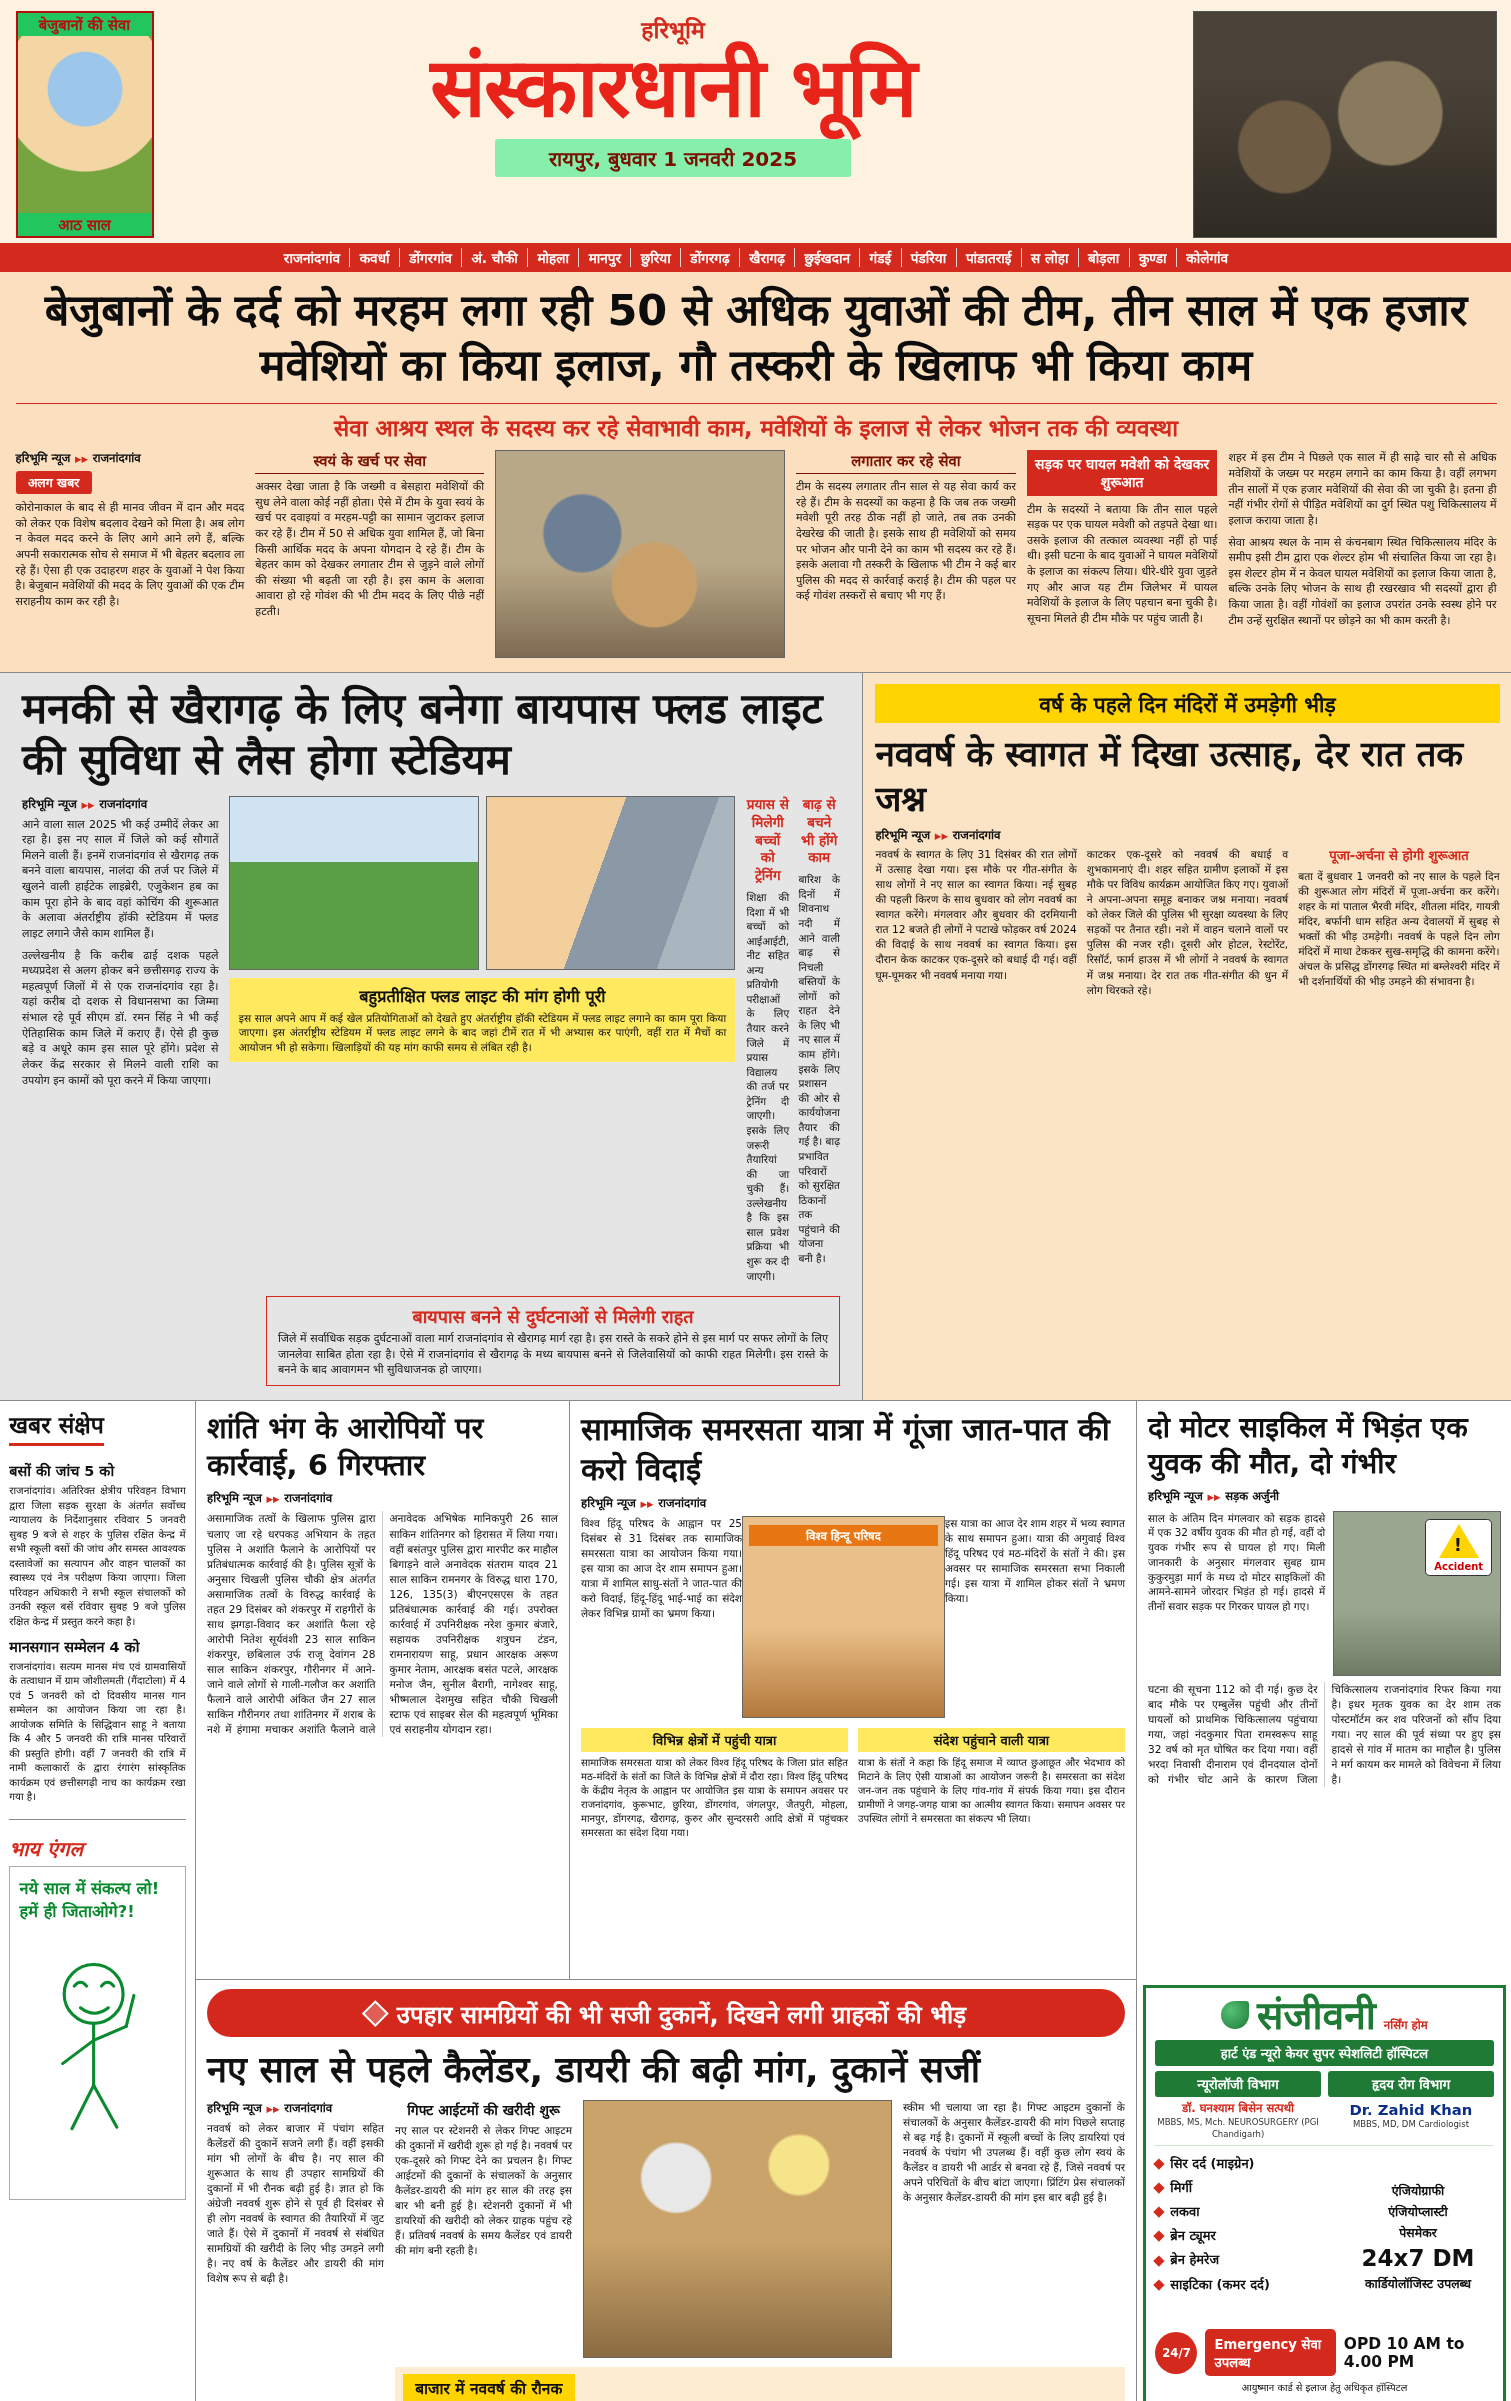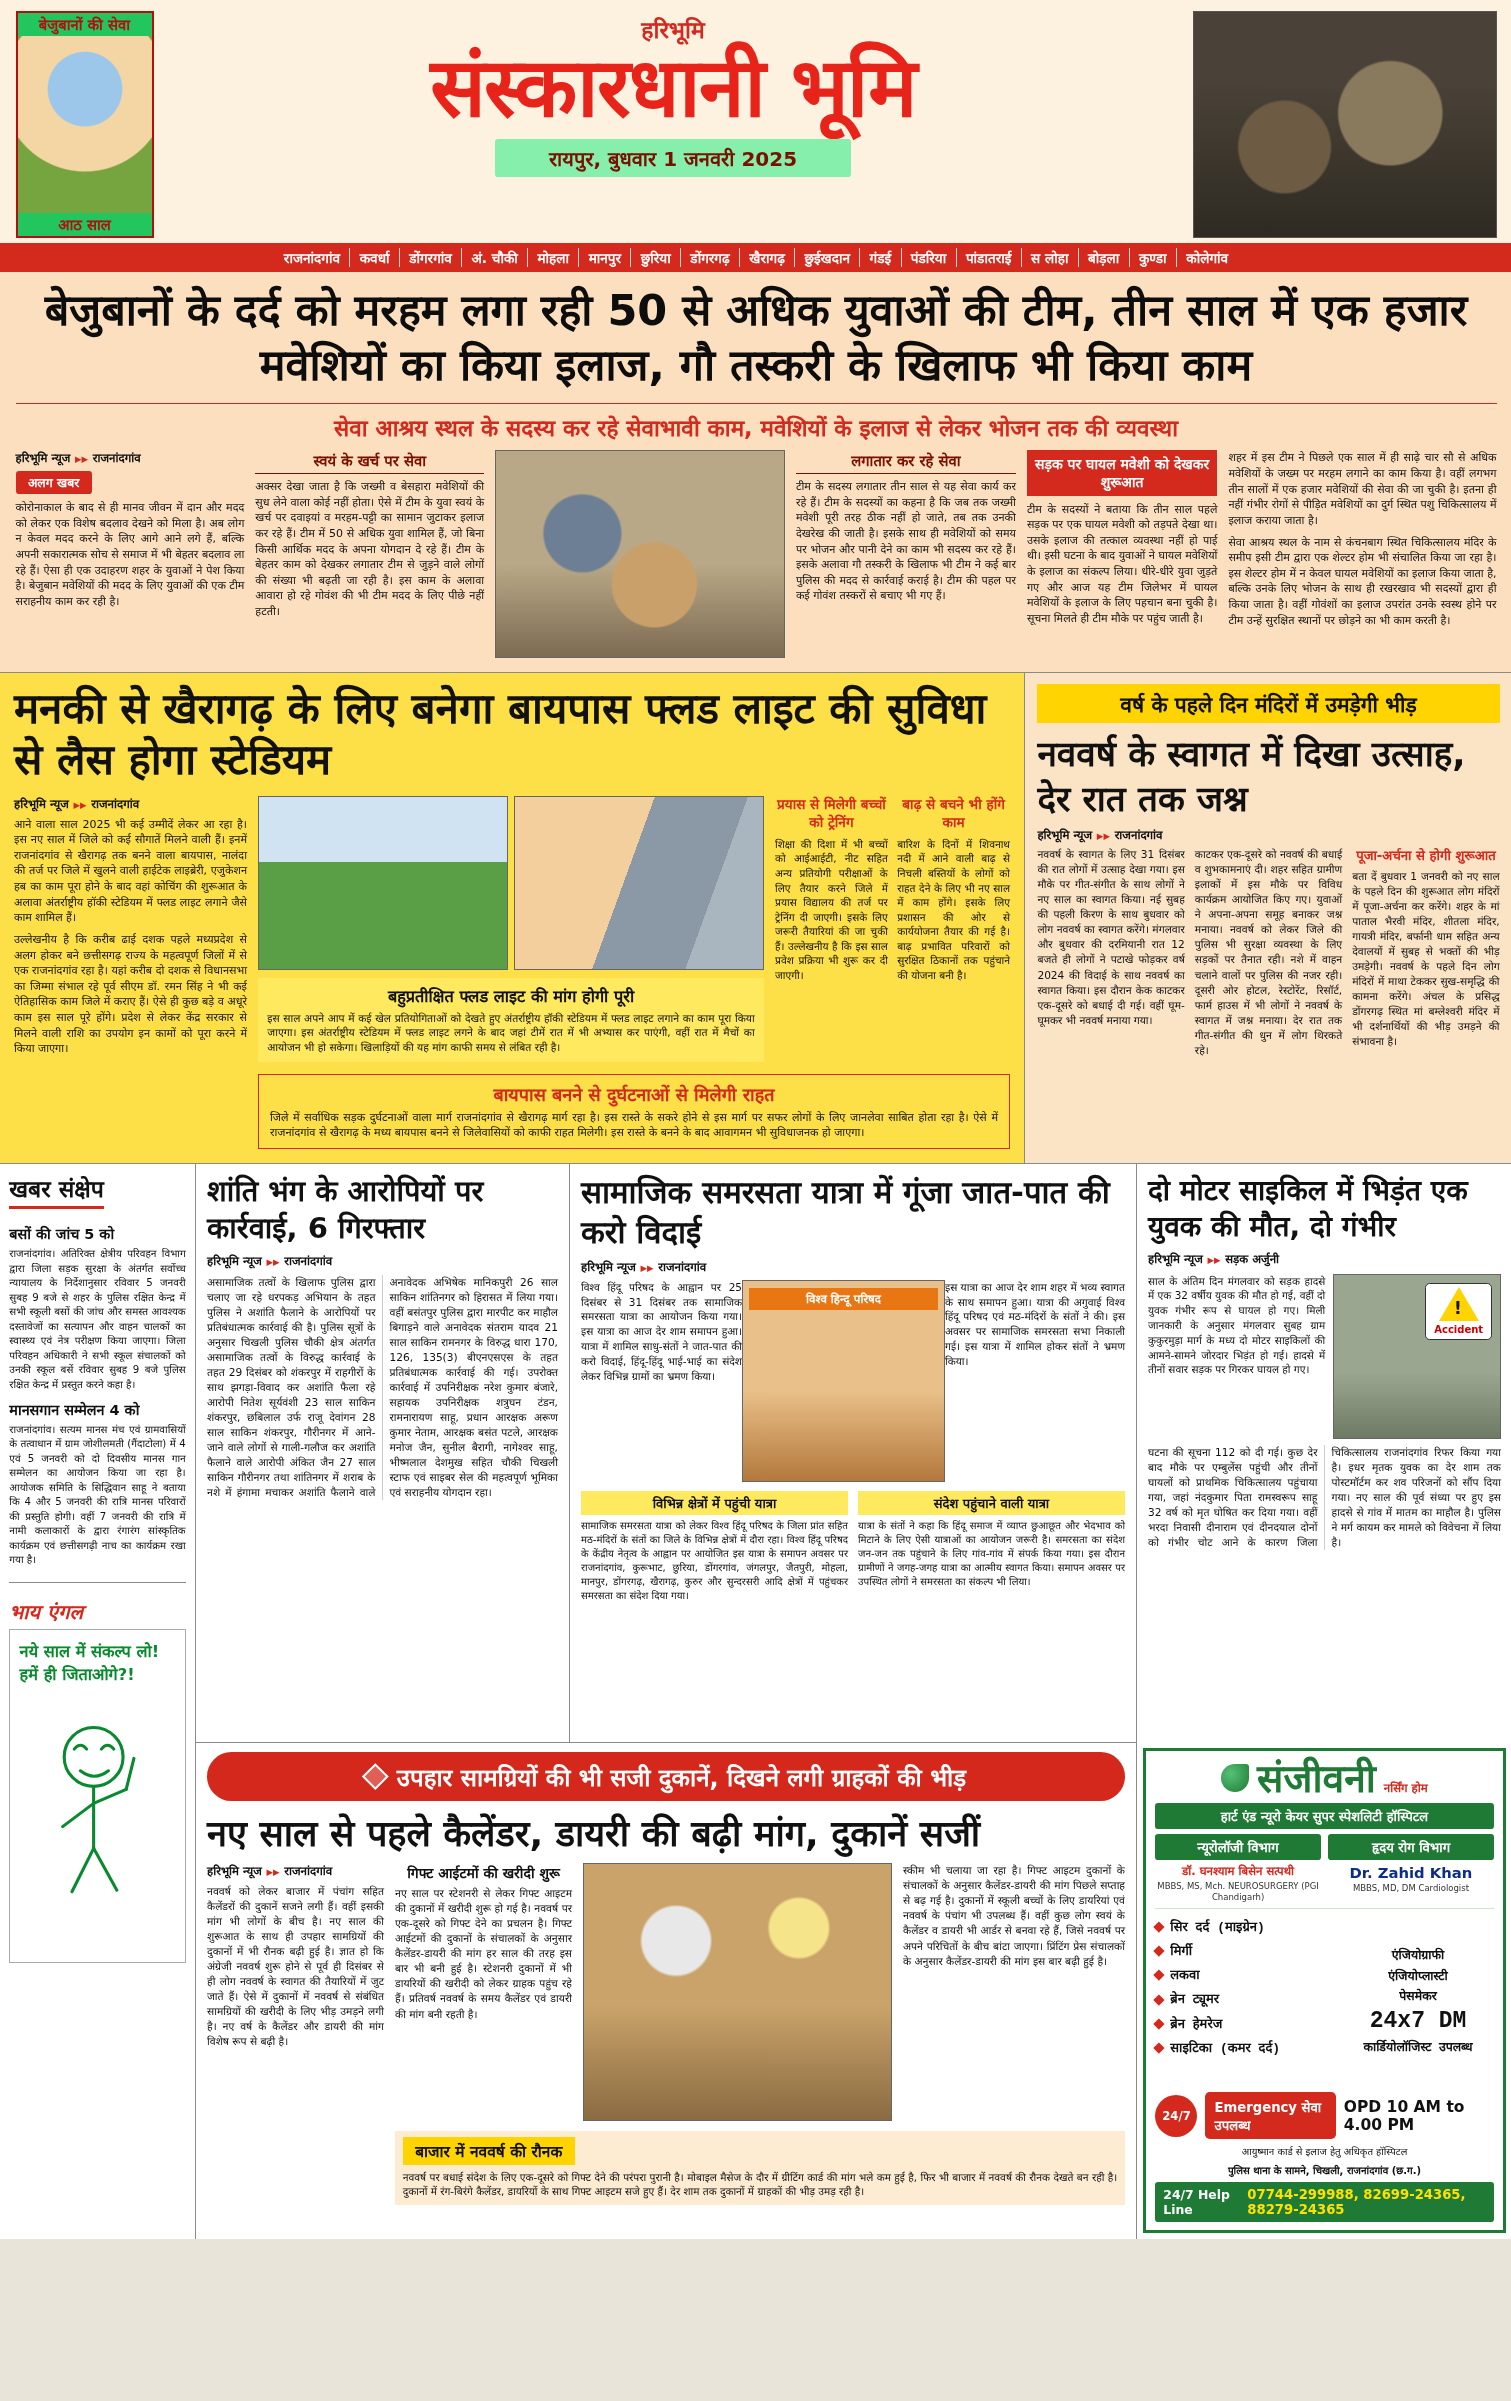--- a/index.html
+++ b/index.html
@@ -44,21 +44,21 @@
   .redbox-head{background:#d42a1e;color:#fff;font-weight:800;font-size:14px;text-align:center;padding:4.7px 6.2px;margin-bottom:5.4px;line-height:1.3;}
   .photo{border:0.8px solid #666;}
   .lead-photo{width:295px;height:208px;background:
      radial-gradient(circle at 55% 65%,#caa06a 0 20%,transparent 21%),
      radial-gradient(circle at 30% 40%,#6d7f95 0 16%,transparent 17%),
      linear-gradient(180deg,#b9a887 0 55%,#7d6a52 100%);}
   .mt8{margin-top:6.2px;}
 
   
   .row2{display:flex;border-bottom:1.6px solid #8a8a8a;}
-  .story2{width:1025px;padding:11px 14px 14px;background:#fde047;border-right:1.6px solid #8a8a8a;}
+  .story2{width:863px;padding:11px 22px 14px;background:#e5e5e5;border-right:1.6px solid #8a8a8a;}
   .story2 h2{font-size:42px;line-height:1.2;font-weight:800;}
   .s2-body{display:flex;gap:11px;margin-top:11px;}
   .s2-left{width:233px;}
   .s2-mid{width:506px;}
   .photos{display:flex;gap:6.2px;}
   .ph-stadium{width:250px;height:174px;background:linear-gradient(180deg,#cfe3f2 0 38%,#5a9e46 38%);}
   .ph-road{width:250px;height:174px;background:linear-gradient(110deg,#f3cf9d 0 45%,#8b98a5 45% 75%,#aab6bf 75%);}
   .yellowbox{background:#ffe95e;margin-top:7.8px;padding:7px 9.3px;}
   .yellowbox h4{font-size:16.3px;font-weight:800;text-align:center;margin-bottom:3.9px;}
   .yellowbox p{font-size:10.6px;line-height:1.38;text-align:justify;}
@@ -139,21 +139,21 @@
   .leaf-icon{width:28px;height:28px;border-radius:50% 3.1px 50% 50%;background:radial-gradient(circle at 35% 35%,#56c077,#1e7a34);align-self:center;}
   .ad-name{color:#1e7a34;font-size:39px;font-weight:800;line-height:1;}
   .ad-sub{color:#d42a1e;font-weight:800;font-size:11.6px;}
   .ad-tagline{background:#1e7a34;color:#fff;font-weight:800;font-size:13px;text-align:center;padding:3.9px;border-radius:3.1px;}
   .ad-depts{display:flex;gap:7.8px;}
   .dept{flex:1;text-align:center;}
   .dept-bar{background:#1e7a34;color:#fff;font-weight:bold;font-size:13.2px;padding:3.9px;border-radius:3.1px;}
   .doc-hi{color:#d42a1e;font-weight:800;font-size:11.6px;margin-top:3.9px;line-height:1.3;}
   .doc-en{color:#0a2e8a;font-weight:800;font-size:14.8px;margin-top:3.9px;}
   .doc-creds{font-size:8.5px;color:#333;margin-top:1.6px;line-height:1.3;}
-  .ad-services{display:flex;gap:21px;flex:1;border-top:0.8px solid #cfe3cf;padding-top:4.7px;font-family:Liberation Mono, monospace;}
+  .ad-services{display:flex;gap:21px;flex:1;border-top:0.8px solid #cfe3cf;padding-top:4.7px;}
   .svc-left{flex:1.1;list-style:none;}
   .svc-left li{font-size:13px;font-weight:bold;padding:3.1px 0;}
   .svc-left li::before{content:"";display:inline-block;width:7.8px;height:7.8px;background:#d42a1e;transform:rotate(45deg);margin-right:7px;}
   .svc-right{flex:1;text-align:center;display:flex;flex-direction:column;justify-content:center;gap:3.9px;font-weight:800;font-size:12.4px;}
   .svc-right .big{font-size:23px;}
   .ad-em-row{display:flex;align-items:center;gap:7.8px;justify-content:center;}
   .badge247{background:#d42a1e;color:#fff;border-radius:50%;width:42px;height:42px;display:flex;align-items:center;justify-content:center;font-weight:800;font-size:11.6px;flex:0 0 auto;}
   .emergency{background:#d42a1e;color:#fff;font-weight:800;padding:5.4px 9.3px;border-radius:4.7px;font-size:13.2px;}
   .opd{font-weight:800;font-size:15.5px;}
   .ad-note{font-size:9.8px;text-align:center;}

